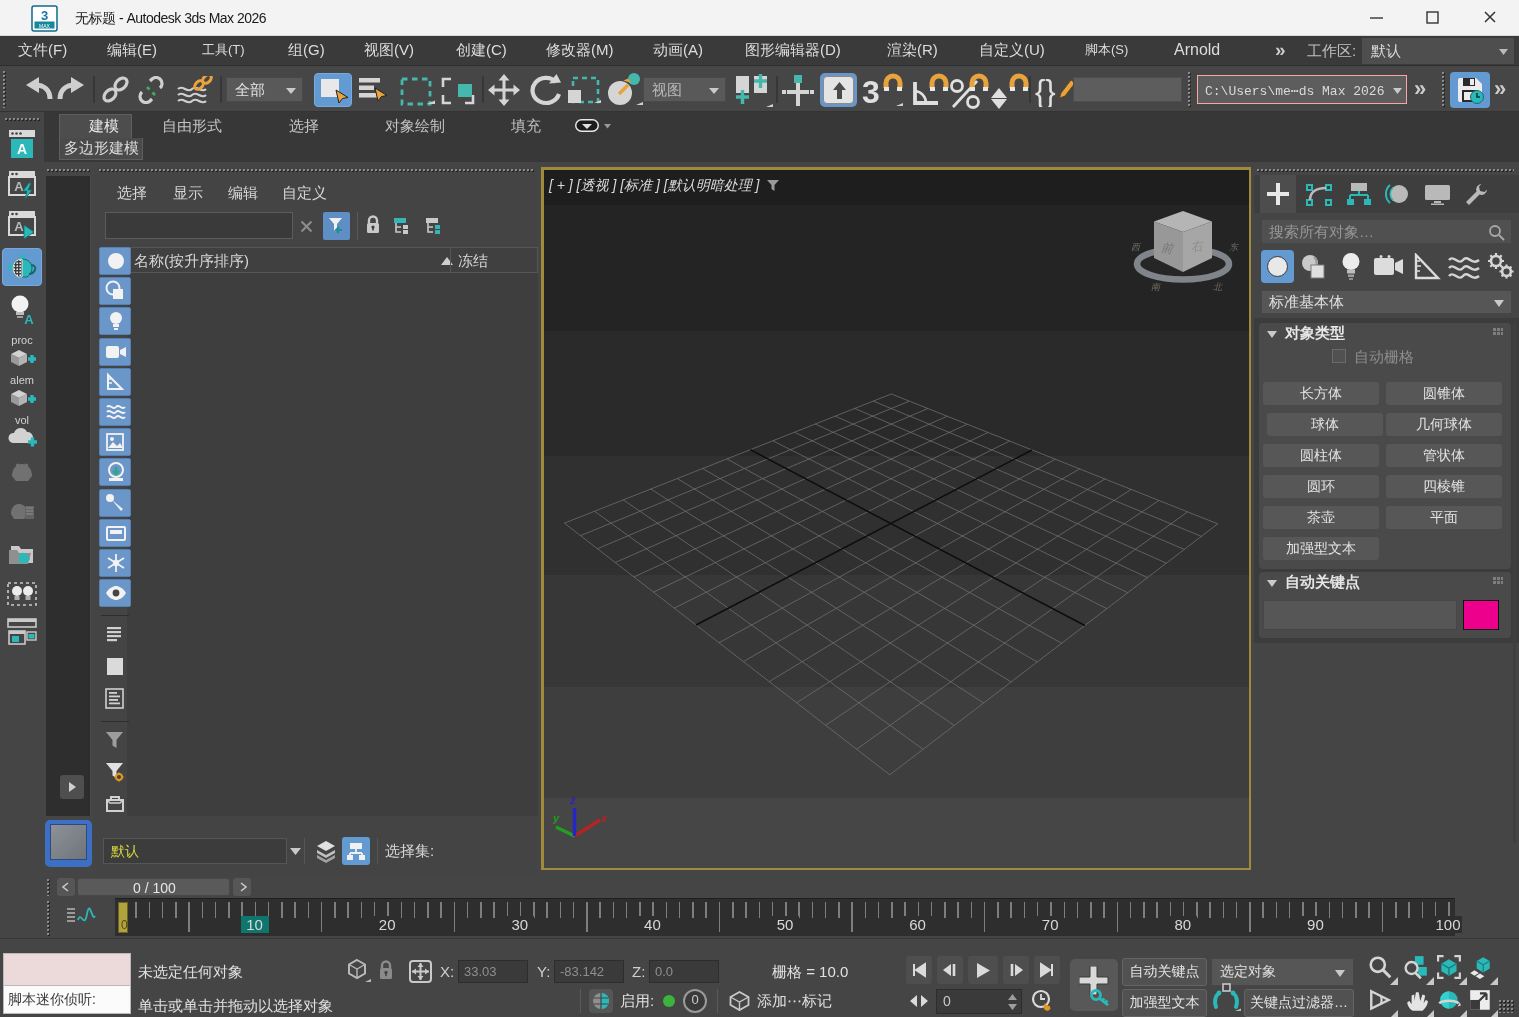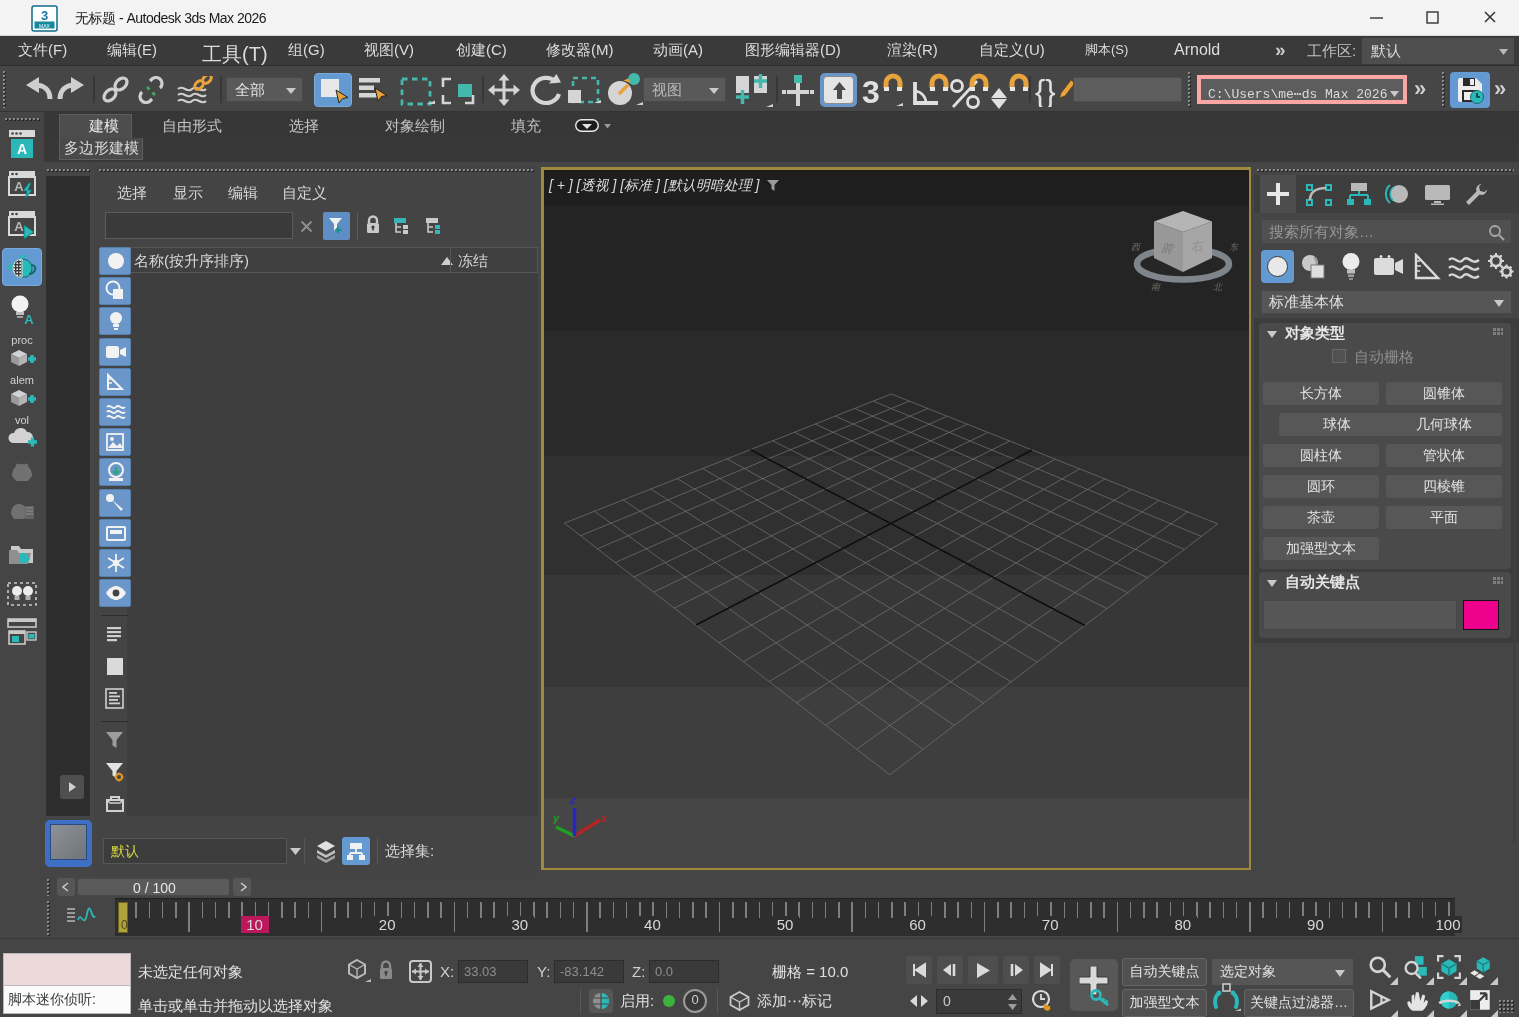--- a/index.html
+++ b/index.html
@@ -37,21 +37,21 @@
       </svg>
     <svg class="abs" style="left:1482px;top:9px;" width="16" height="16" viewBox="0 0 16 16">
         <path d="M3 3L13 13M13 3L3 13" stroke="#333" stroke-width="1.5"></path>
       </svg>
   </div>
 
   <div class="abs" style="left:0;top:36px;width:1519px;height:30px;background:#3a3a3a;border-bottom:1px solid #2e2e2e;">
     <div id="menus">
         <div class="abs txt" style="left: 18px; top: 5px; color: rgb(220, 220, 220); font-size: 15px;">文件(F)</div>
         <div class="abs txt" style="left: 107px; top: 5px; color: rgb(220, 220, 220); font-size: 15px;">编辑(E)</div>
-        <div class="abs txt" style="left: 202px; top: 5px; color: rgb(220, 220, 220); font-size: 20px;">工具(T)</div>
+        <div class="abs txt" style="left: 202px; top: 5px; color: rgb(220, 220, 220); font-size: 13px;">工具(T)</div>
         <div class="abs txt" style="left: 288px; top: 5px; color: rgb(220, 220, 220); font-size: 15px;">组(G)</div>
         <div class="abs txt" style="left: 364px; top: 5px; color: rgb(220, 220, 220); font-size: 15px;">视图(V)</div>
         <div class="abs txt" style="left: 456px; top: 5px; color: rgb(220, 220, 220); font-size: 15px;">创建(C)</div>
         <div class="abs txt" style="left: 546px; top: 5px; color: rgb(220, 220, 220); font-size: 15px;">修改器(M)</div>
         <div class="abs txt" style="left: 653px; top: 5px; color: rgb(220, 220, 220); font-size: 15px;">动画(A)</div>
         <div class="abs txt" style="left: 745px; top: 5px; color: rgb(220, 220, 220); font-size: 15px;">图形编辑器(D)</div>
         <div class="abs txt" style="left: 887px; top: 5px; color: rgb(220, 220, 220); font-size: 15px;">渲染(R)</div>
         <div class="abs txt" style="left: 979px; top: 5px; color: rgb(220, 220, 220); font-size: 15px;">自定义(U)</div>
         <div class="abs txt" style="left: 1085px; top: 5px; color: rgb(220, 220, 220); font-size: 13px;">脚本(S)</div>
         <div class="abs txt" style="left: 1174px; top: 5px; color: rgb(220, 220, 220); font-size: 16px;">Arnold</div>
@@ -243,21 +243,21 @@
     <div class="abs" style="left:1029px;top:10px;width:2px;height:27px;background:#373737;"></div>
 
     <svg class="abs" style="left:1035px;top:8px;" width="42" height="33" viewBox="0 0 42 33">
         <text x="0" y="28" font-size="31" fill="#e0e0e0" font-family="Liberation Sans">{}</text>
         <path d="M26 19L36 6l4 3-10 13-5.5 2z" fill="#e8a33d" stroke="#5a4010" stroke-width="0.8"></path>
       </svg>
 
     <div class="abs" style="left:1073px;top:11px;width:109px;height:25px;background:#5d5d5d;border:1px solid #4d4d4d;"></div>
     <div class="grip-v abs" style="left:1187px;top:5px;width:5px;height:37px;"></div>
 
-    <div class="abs" style="left:1197px;top:9px;width:210px;height:29px;background:#5d5d5d;border:4px solid #fca5a5;text-align:right;">
+    <div class="abs" style="left:1197px;top:9px;width:210px;height:29px;background:#5d5d5d;border:1px solid #fca5a5;text-align:right;">
       <div class="abs" style="left:7px;top:7px;font-size:13px;color:#dadada;font-family:'Liberation Mono',monospace;white-space:nowrap;">C:\Users\me⋯ds Max 2026</div>
       <svg class="abs" style="right:4px;top:12px;" width="9" height="6" viewBox="0 0 9 6">
           <path d="M0 0h9L4.5 6z" fill="#c9c9c9"></path>
         </svg>
     </div>
     <div class="abs" style="left:1414px;top:10px;color:#cdcdcd;font-size:22px;font-weight:bold;">»</div>
     <div class="grip-v abs" style="left:1441px;top:5px;width:5px;height:37px;"></div>
 
     <div class="abs" style="left:1450px;top:6px;width:40px;height:36px;background:#649ad2;border-radius:4px;">
       <svg style="margin:4px 0 0 6px;" width="28" height="28" viewBox="0 0 28 28">
@@ -788,21 +788,21 @@
         </svg>
       <div class="abs" style="left:73px;top:26px;width:14px;height:14px;background:#515151;border:1px solid #6a6a6a;"></div>
       <div class="abs" style="left:95px;top:25px;font-size:15px;color:#8d8d8d;">自动栅格</div>
       <div id="objbtns">
           <div class="abs" style="left:4px;top:59px;width:116px;height:23px;background:#575757;border-radius:3px;">
             <div style="margin:3px 0 0 0;text-align:center;font-size:14px;color:#e3e3e3;">长方体</div>
           </div>
           <div class="abs" style="left:127px;top:59px;width:116px;height:23px;background:#575757;border-radius:3px;">
             <div style="margin:3px 0 0 0;text-align:center;font-size:14px;color:#e3e3e3;">圆锥体</div>
           </div>
-          <div class="abs" style="left:20px;top:90px;width:116px;height:23px;background:#575757;border-radius:3px;">
+          <div class="abs" style="left:8px;top:90px;width:116px;height:23px;background:#575757;border-radius:3px;">
             <div style="margin:3px 0 0 0;text-align:center;font-size:14px;color:#e3e3e3;">球体</div>
           </div>
           <div class="abs" style="left:127px;top:90px;width:116px;height:23px;background:#575757;border-radius:3px;">
             <div style="margin:3px 0 0 0;text-align:center;font-size:14px;color:#e3e3e3;">几何球体</div>
           </div>
           <div class="abs" style="left:4px;top:121px;width:116px;height:23px;background:#575757;border-radius:3px;">
             <div style="margin:3px 0 0 0;text-align:center;font-size:14px;color:#e3e3e3;">圆柱体</div>
           </div>
           <div class="abs" style="left:127px;top:121px;width:116px;height:23px;background:#575757;border-radius:3px;">
             <div style="margin:3px 0 0 0;text-align:center;font-size:14px;color:#e3e3e3;">管状体</div>
@@ -969,21 +969,21 @@
         <div class="abs" style="left:1213.7px;top:3px;width:1.5px;height:16px;background:#7e7e7e;"></div>
         <div class="abs" style="left:1226.9px;top:3px;width:1.5px;height:16px;background:#7e7e7e;"></div>
         <div class="abs" style="left:1240.2px;top:3px;width:1.5px;height:16px;background:#7e7e7e;"></div>
         <div class="abs" style="left:1253.4px;top:3px;width:1.5px;height:16px;background:#7e7e7e;"></div>
         <div class="abs" style="left:1266.7px;top:3px;width:1.5px;height:30px;background:#7e7e7e;"></div>
         <div class="abs" style="left:1280.0px;top:3px;width:1.5px;height:16px;background:#7e7e7e;"></div>
         <div class="abs" style="left:1293.2px;top:3px;width:1.5px;height:16px;background:#7e7e7e;"></div>
         <div class="abs" style="left:1306.5px;top:3px;width:1.5px;height:16px;background:#7e7e7e;"></div>
         <div class="abs" style="left:1319.7px;top:3px;width:1.5px;height:16px;background:#7e7e7e;"></div>
         <div class="abs" style="left:1333.0px;top:3px;width:1.5px;height:30px;background:#7e7e7e;"></div>
-        <div class="abs" style="left:125.6px;top:17px;width:28px;text-align:center;color:#d8d8d8;font-size:15px;background:#be185d;">10</div>
+        <div class="abs" style="left:125.6px;top:17px;width:28px;text-align:center;color:#d8d8d8;font-size:15px;background:#0f766e;">10</div>
         <div class="abs" style="left:258.2px;top:17px;width:28px;text-align:center;color:#d8d8d8;font-size:15px;background:#2e2e2e;">20</div>
         <div class="abs" style="left:390.8px;top:17px;width:28px;text-align:center;color:#d8d8d8;font-size:15px;background:#2e2e2e;">30</div>
         <div class="abs" style="left:523.4px;top:17px;width:28px;text-align:center;color:#d8d8d8;font-size:15px;background:#2e2e2e;">40</div>
         <div class="abs" style="left:656px;top:17px;width:28px;text-align:center;color:#d8d8d8;font-size:15px;background:#2e2e2e;">50</div>
         <div class="abs" style="left:788.6px;top:17px;width:28px;text-align:center;color:#d8d8d8;font-size:15px;background:#2e2e2e;">60</div>
         <div class="abs" style="left:921.1999999999999px;top:17px;width:28px;text-align:center;color:#d8d8d8;font-size:15px;background:#2e2e2e;">70</div>
         <div class="abs" style="left:1053.8px;top:17px;width:28px;text-align:center;color:#d8d8d8;font-size:15px;background:#2e2e2e;">80</div>
         <div class="abs" style="left:1186.4px;top:17px;width:28px;text-align:center;color:#d8d8d8;font-size:15px;background:#2e2e2e;">90</div>
         <div class="abs" style="left:1319px;top:17px;width:28px;text-align:center;color:#d8d8d8;font-size:15px;background:#2e2e2e;">100</div>
         <div class="abs" style="left:3px;top:3px;width:10px;height:31px;background:#b0a23c;border:1px solid #6d6422;"></div>

